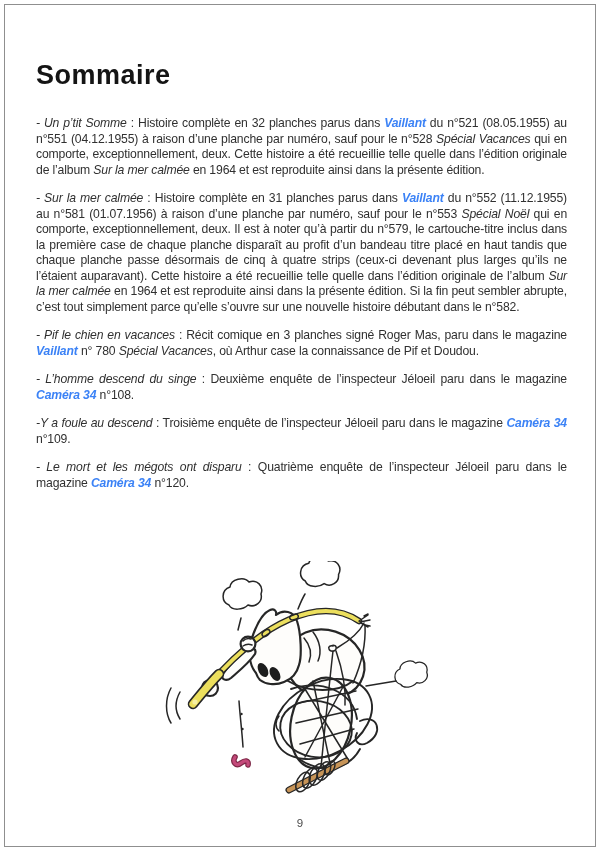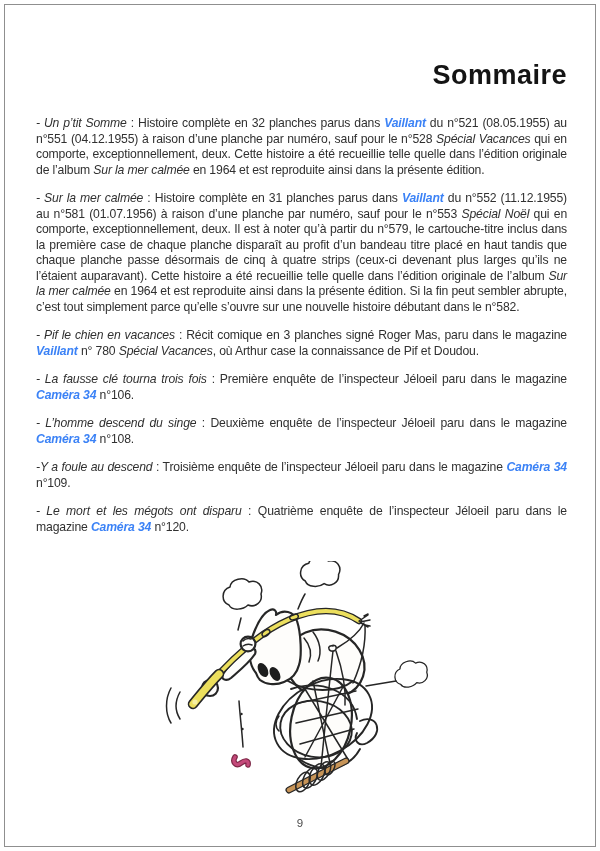--- a/index.html
+++ b/index.html
@@ -3,21 +3,21 @@
 <meta charset="utf-8">
 <style>
   html,body { margin:0; padding:0; background:#ffffff; }
   .page {
     position:relative; width:600px; height:851px; background:#fff;
     font-family:"Liberation Sans", sans-serif; overflow:hidden;
   }
   .frame { position:absolute; inset:4px; border:1px solid #8f8f8f; pointer-events:none; }
   .content { position:absolute; left:36px; right:33px; top:60px; color:#303030; }
   h1.title {
-    margin:0 0 25px 0; text-align:right; font-size:27px; font-weight:bold;
+    margin:0 0 25px 0; text-align:left; font-size:27px; font-weight:bold;
     color:#141414; letter-spacing:0.5px;
   }
   p.para {
     margin:0 0 13px 0; text-align:justify; font-size:12.2px; line-height:15.5px;
     letter-spacing:-0.15px; color:#303030;
   }
   .it   { font-style:italic;margin-top:36px; }
   .bdit { font-weight:bold; font-style:italic; color:#3b82f6; }
   .illustration { position:absolute; left:153px; top:561px; }
   .pagenum {
@@ -36,21 +36,20 @@
 
 <div class="page">
   <div class="frame"></div>
 
   <div class="content">
     <h1 class="title">Sommaire</h1>
     <div>
         <p class="para"><span class="it">- Un p’tit Somme</span><span> : Histoire complète en 32 planches parus dans </span><span class="bdit">Vaillant</span><span> du n°521 (08.05.1955) au n°551 (04.12.1955) à raison d’une planche par numéro, sauf pour le n°528 </span><span class="it">Spécial Vacances</span><span> qui en comporte, exceptionnellement, deux. Cette histoire a été recueillie telle quelle dans l’édition originale de l’album </span><span class="it">Sur la mer calmée</span><span> en 1964 et est reproduite ainsi dans la présente édition.</span></p>
         <p class="para"><span class="it">- Sur la mer calmée</span><span> : Histoire complète en 31 planches parus dans </span><span class="bdit">Vaillant</span><span> du n°552 (11.12.1955) au n°581 (01.07.1956) à raison d’une planche par numéro, sauf pour le n°553 </span><span class="it">Spécial Noël</span><span> qui en comporte, exceptionnellement, deux. Il est à noter qu’à partir du n°579, le cartouche-titre inclus dans la première case de chaque planche disparaît au profit d’un bandeau titre placé en haut tandis que chaque planche passe désormais de cinq à quatre strips (ceux-ci devenant plus larges qu’ils ne l’étaient auparavant). Cette histoire a été recueillie telle quelle dans l’édition originale de l’album </span><span class="it">Sur la mer calmée</span><span> en 1964 et est reproduite ainsi dans la présente édition. Si la fin peut sembler abrupte, c’est tout simplement parce qu’elle s’ouvre sur une nouvelle histoire débutant dans le n°582.</span></p>
         <p class="para"><span class="it">- Pif le chien en vacances</span><span> : Récit comique en 3 planches signé Roger Mas, paru dans le magazine </span><span class="bdit">Vaillant</span><span> n° 780 </span><span class="it">Spécial Vacances</span><span>, où Arthur case la connaissance de Pif et Doudou.</span></p>
-        <p class="para"><span class="it">- La fausse clé tourna trois fois</span><span> : Première enquête de l’inspecteur Jéloeil paru dans le magazine </span><span class="bdit">Caméra 34</span><span> n°106.</span></p>
         <p class="para"><span class="it">- L’homme descend du singe</span><span> : Deuxième enquête de l’inspecteur Jéloeil paru dans le magazine </span><span class="bdit">Caméra 34</span><span> n°108.</span></p>
         <p class="para"><span class="it">-Y a foule au descend</span><span> : Troisième enquête de l’inspecteur Jéloeil paru dans le magazine </span><span class="bdit">Caméra 34</span><span> n°109.</span></p>
         <p class="para"><span class="it">- Le mort et les mégots ont disparu</span><span> : Quatrième enquête de l’inspecteur Jéloeil paru dans le magazine </span><span class="bdit">Caméra 34</span><span> n°120.</span></p>
       </div>
   </div>
 
   <svg class="illustration" width="292" height="258" viewBox="0 0 292 258">
     <defs>
       <path id="puff" d="M-14,6 C-22,3 -22,-9 -13,-12 C-12,-20 1,-23 6,-17 C14,-20 21,-13 18,-5 C20,3 12,9 5,6 C0,11 -11,12 -14,6 Z"></path>
     </defs>

